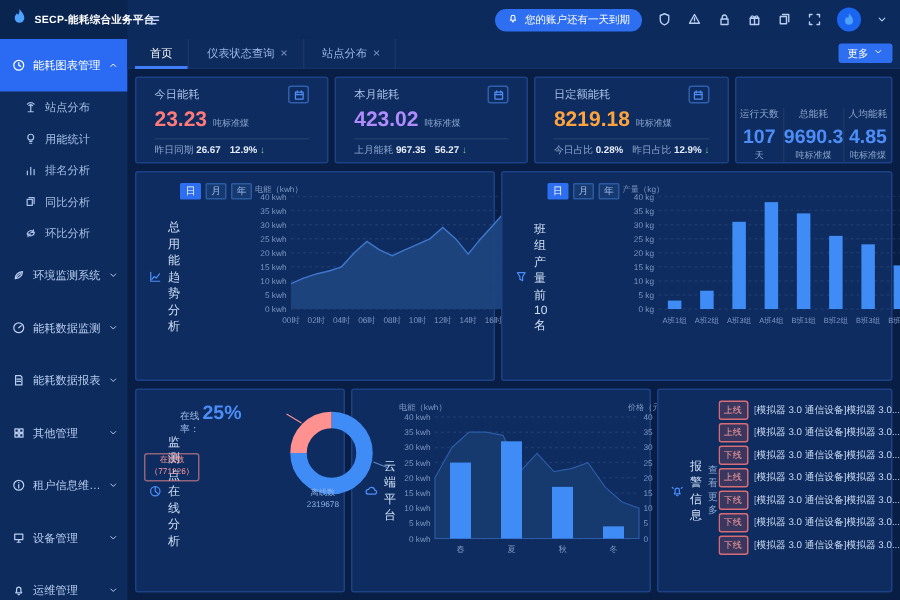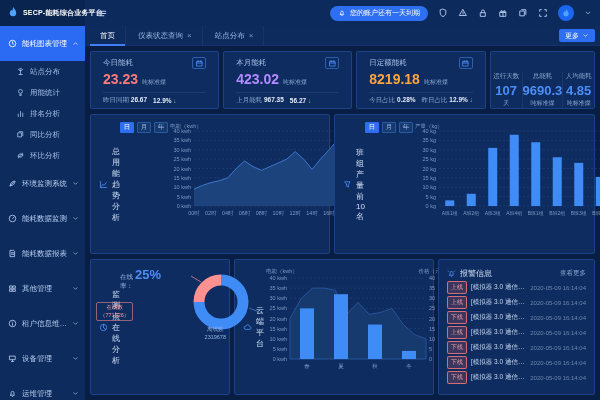--- a/index.html
+++ b/index.html
@@ -81,21 +81,21 @@
   .bottom-row { display:flex; gap:4px; flex:1; min-height:0; }
   .donut-panel { flex:0 0 140px; position:relative; }
   .rate-row { display:flex; align-items:baseline; gap:2px; justify-content:center; margin-top:1px; }
   .rate-lbl { font-size:6.5px; color:#9db8e8; }
   .rate-val { font-size:13px; font-weight:bold; color:#4d8df7; }
   .dlabel { position:absolute; font-size:5.5px; line-height:1.4; text-align:center; }
   .dlabel.online { left:5px; top:42px; color:#ff9c9c; border:1px solid rgba(255,145,145,.55);
     border-radius:2px; padding:1px 3px; }
   .dlabel.offline { right:3px; top:66px; color:#8fb3e8; }
   .seasonal-panel { flex:1; }
-  .alerts-panel { flex:0 0 157px; display:flex; flex-direction:column; }
+  .alerts-panel { flex:0 0 157px; display:flex; flex-direction:row; }
   .more-link { margin-left:auto; font-size:6.5px; color:#8ca6cf; cursor:pointer; }
   .alert-row { height:15px; display:flex; align-items:center; gap:4px; font-size:6.5px;
     color:#c9d9f2; cursor:pointer; white-space:nowrap; overflow:hidden; }
   .badge { flex:0 0 auto; font-size:6px; padding:1px 3px; border-radius:2px;
     background:rgba(255,107,107,.18); border:1px solid rgba(255,123,123,.8); color:#ff9c9c; }
   .a-text { flex:1; overflow:hidden; text-overflow:ellipsis; }
   .a-time { flex:0 0 auto; font-size:6px; color:#6f86ad; }
 
   svg text { font-family:"Liberation Sans", sans-serif; }
 </style>

